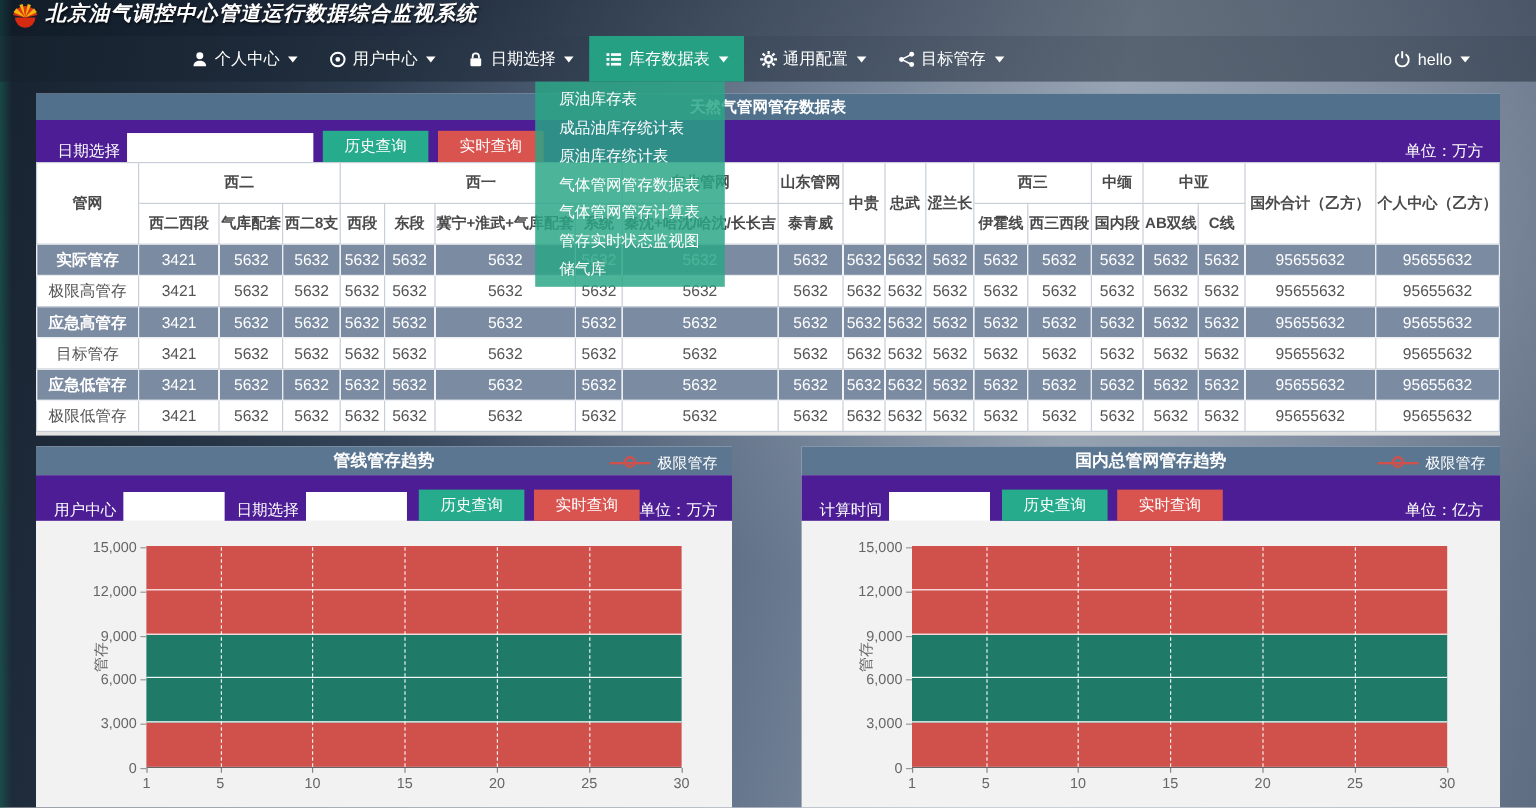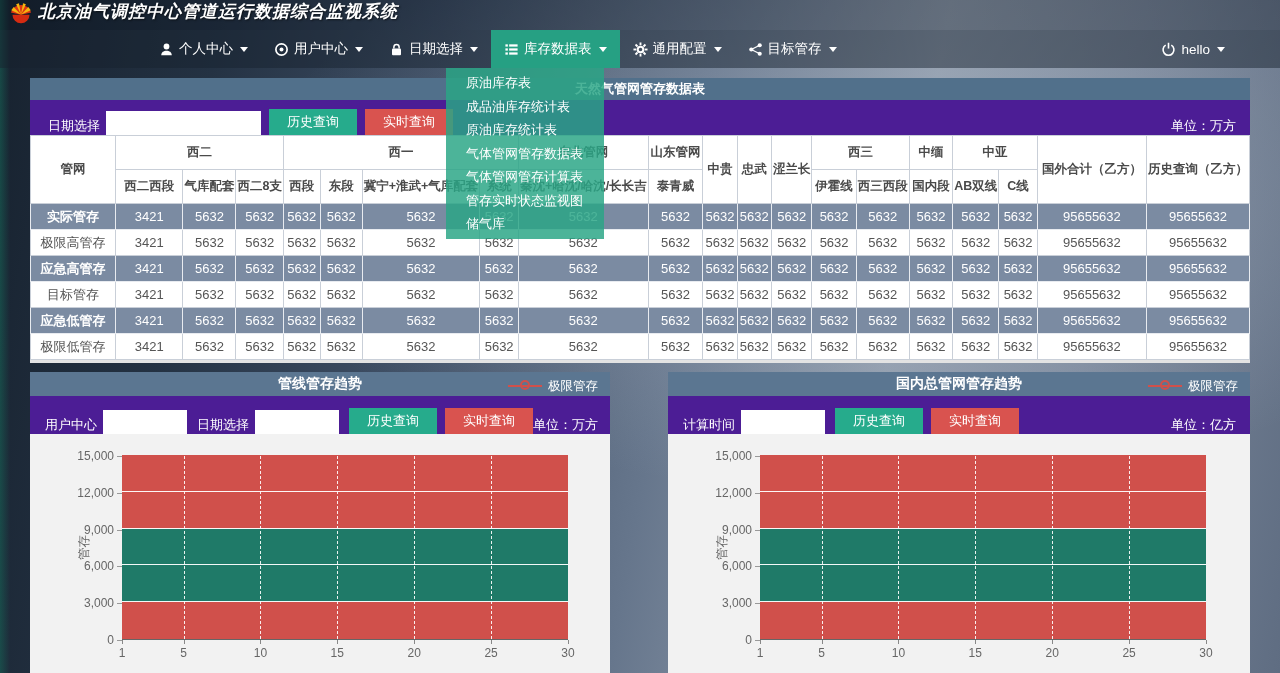--- a/index.html
+++ b/index.html
@@ -236,21 +236,21 @@
           <th colspan="4">西一</th>
           <th colspan="1">东北管网</th>
           <th colspan="1">山东管网</th>
           <th rowspan="2">中贵</th>
           <th rowspan="2">忠武</th>
           <th rowspan="2">涩兰长</th>
           <th colspan="2">西三</th>
           <th colspan="1">中缅</th>
           <th colspan="2">中亚</th>
           <th rowspan="2">国外合计（乙方）</th>
-          <th rowspan="2">历史查询（乙方）</th>
+          <th rowspan="2">个人中心（乙方）</th>
         </tr>
         <tr>
           <th>西二西段</th>
           <th>气库配套</th>
           <th>西二8支</th>
           <th>西段</th>
           <th>东段</th>
           <th>冀宁+淮武+气库配套</th>
           <th>系统</th>
           <th>秦沈+哈沈/哈沈/长长吉</th>

